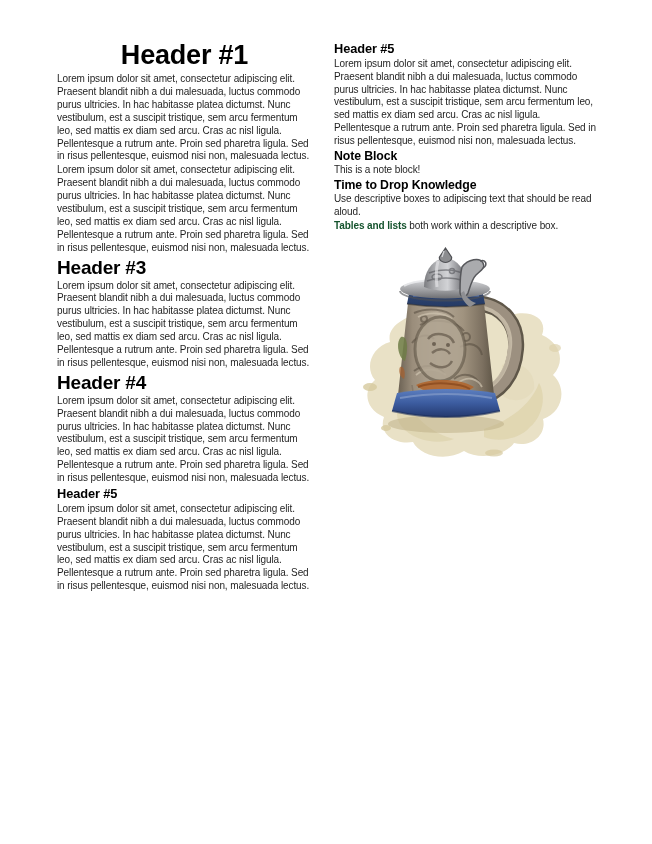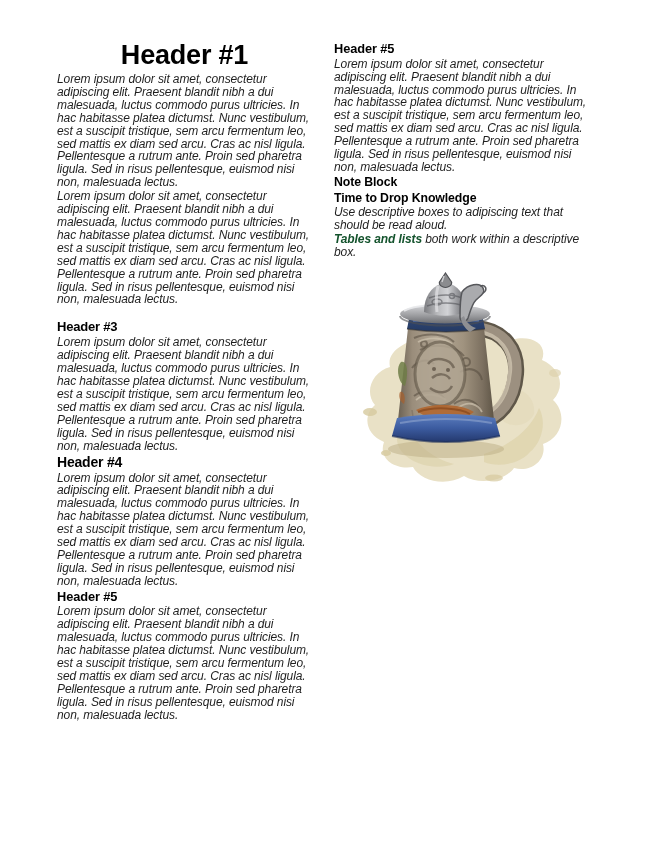--- a/index.html
+++ b/index.html
@@ -11,36 +11,35 @@
   }
   .page {
     display: flex;
     padding: 40px 36px 0 57px;
     gap: 22px;
   }
   .col-left  { width: 255px; flex: none; }
   .col-right { width: 262px; flex: none; }
 
   p.body-text {
-    font-size: 12px;
+    font-size: 10px;
     line-height: 12.9px;
     letter-spacing: -0.1px;
     margin: 0 0 1px 0;
     color: #1f1f1f;
-    font-style: italic;
   }
   h1, h2, h3, h4, .h5-label {
     color: #000000;
     font-weight: 700;
     letter-spacing: -0.2px;
   }
   h1 { font-size: 27px;   line-height: 1.15; margin: 0 0 2px 0; text-align: center; }
   h2 { font-size: 21px;   line-height: 1.15; margin: 2px 0 1px 0; }
-  h3 { font-size: 13px; line-height: 1.15; margin: 14px 0 1px 0; }
-  h4 { font-size: 14px;   line-height: 1.15; margin: 2px 0 1px 0; }
+  h3 { font-size: 19px; line-height: 1.15; margin: 2px 0 1px 0; }
+  h4 { font-size: 19px;   line-height: 1.15; margin: 2px 0 1px 0; }
   .h5-label {
     font-size: 12.8px; line-height: 1.15; margin: 2px 0 1px 0;
     letter-spacing: -0.1px;
   }
   .note-label {
     font-size: 12.3px; line-height: 15px; font-weight: 700; color: #000;
     letter-spacing: -0.1px; margin: 1px 0 0 0;
   }
   .inline-bold { font-weight: 700; color: #14532d; }
 
@@ -86,20 +85,21 @@
   </div>
 
   <div class="col-right">
 
     <section>
       <div class="h5-label">Header #5</div>
       <p class="body-text">Lorem ipsum dolor sit amet, consectetur adipiscing elit. Praesent blandit nibh a dui malesuada, luctus commodo purus ultricies. In hac habitasse platea dictumst. Nunc vestibulum, est a suscipit tristique, sem arcu fermentum leo, sed mattis ex diam sed arcu. Cras ac nisl ligula. Pellentesque a rutrum ante. Proin sed pharetra ligula. Sed in risus pellentesque, euismod nisi non, malesuada lectus.</p>
     </section>
 
     <div class="note-label">Note Block</div>
+    <p class="body-text">This is a note block!</p>
 
     <div class="note-label">Time to Drop Knowledge</div>
     <p class="body-text">Use descriptive boxes to adipiscing text that should be read aloud.</p>
 
     <p class="body-text"><span class="inline-bold">Tables and lists</span><span> both work within a descriptive box.</span></p>
 
     <div class="stein-figure">
       <svg width="300" height="220" viewBox="0 0 300 220" xmlns="http://www.w3.org/2000/svg">
         <defs>
           <linearGradient id="bodyGrad" x1="0" y1="0" x2="1" y2="0">

